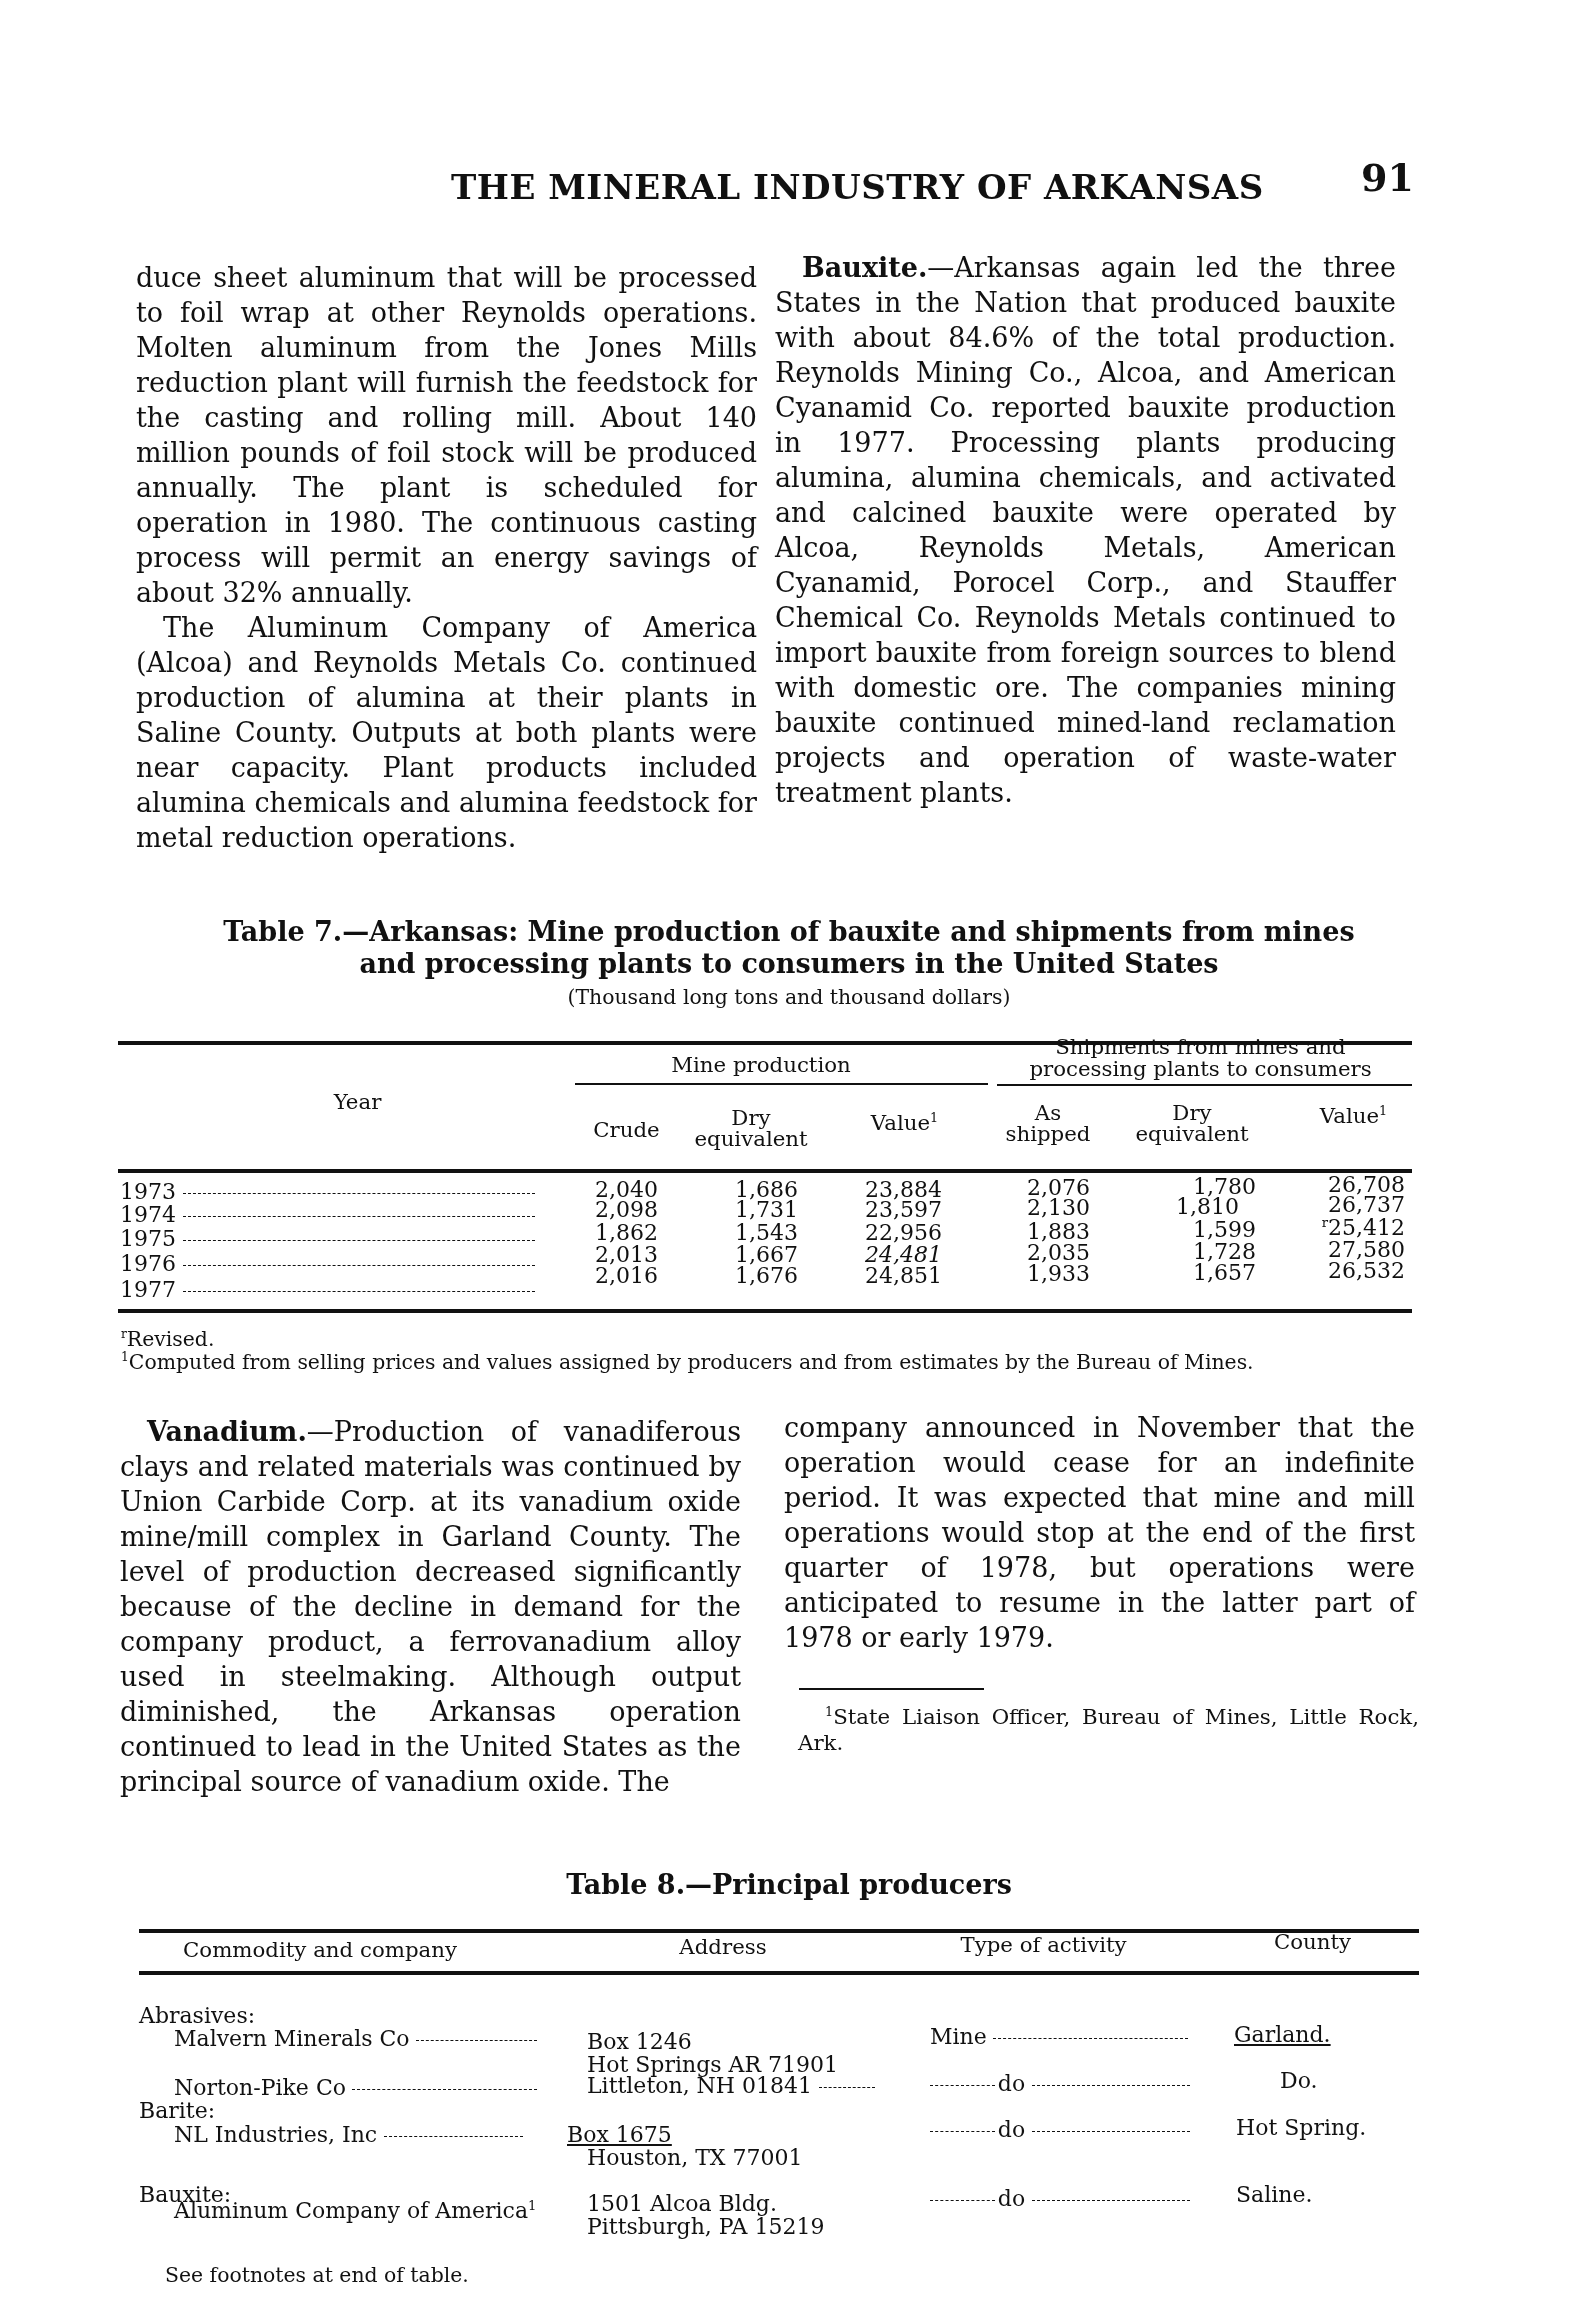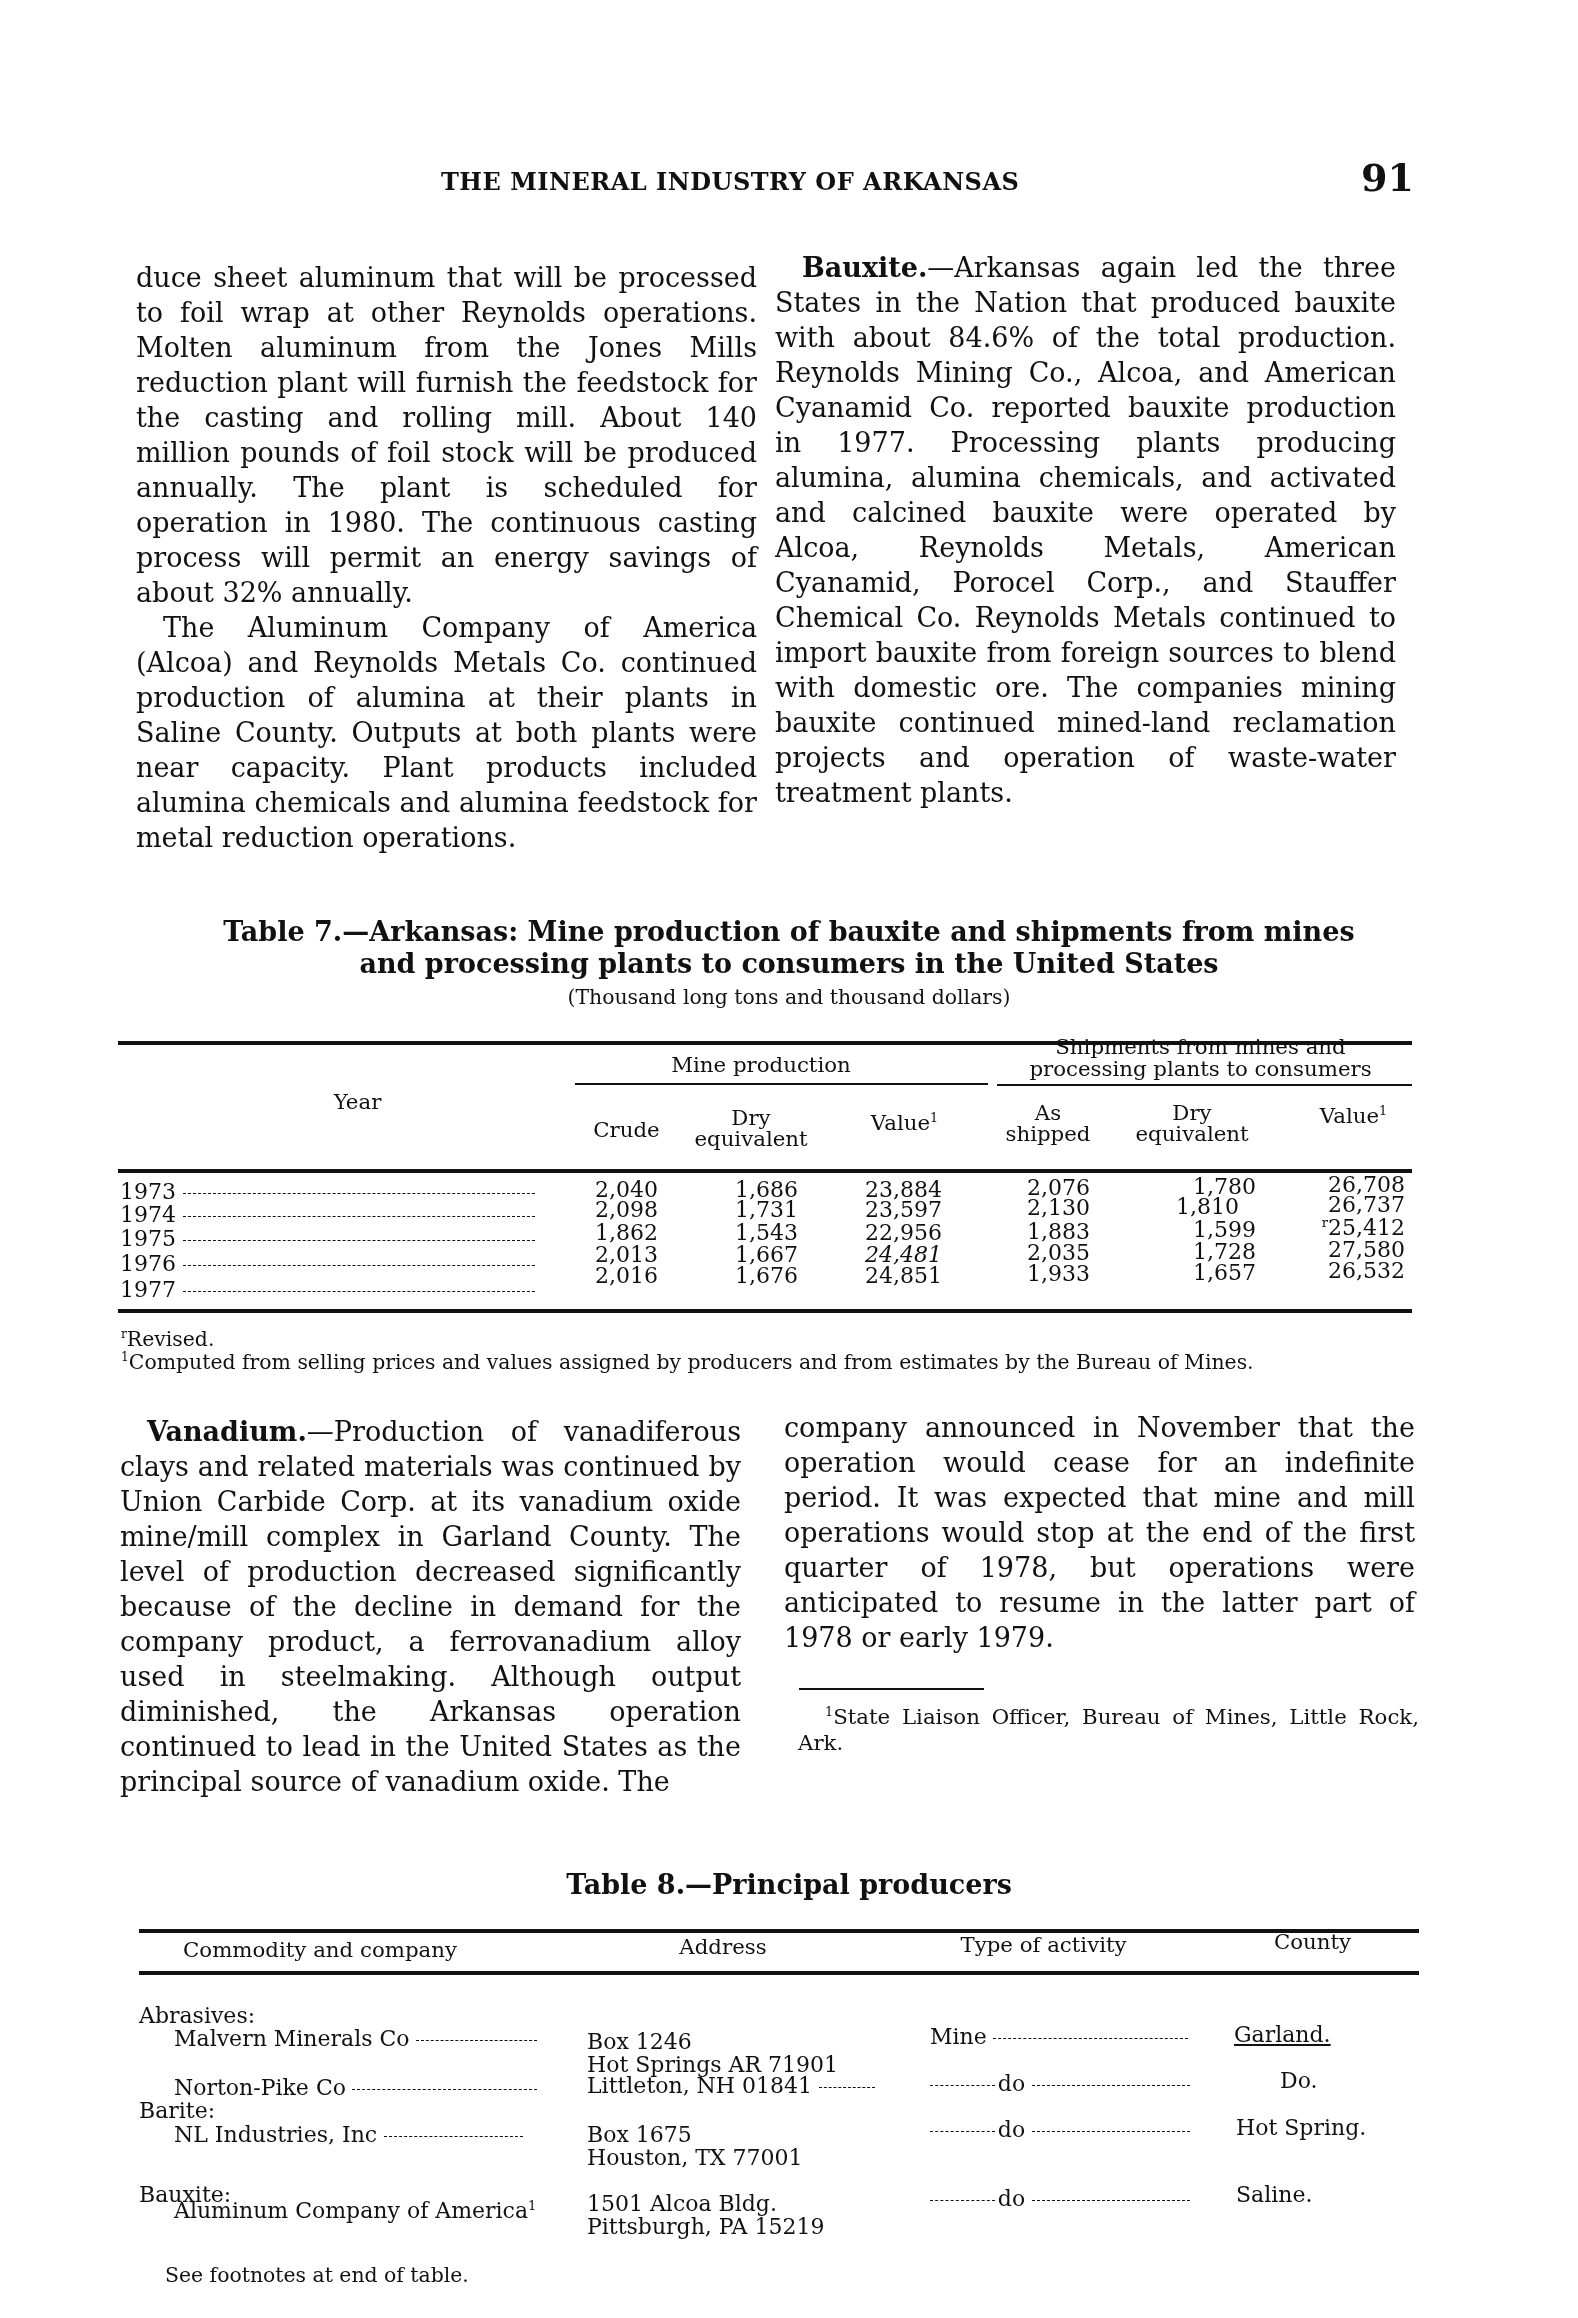--- a/index.html
+++ b/index.html
@@ -1,19 +1,19 @@
 <!DOCTYPE html>
 <html style="font-size:7.4px"><head>
 <meta charset="utf-8">
 <style>
   html, body { margin: 0; padding: 0; background: #ffffff; }
   body { width: 1578px; height: 2516px; position: relative; overflow: hidden;
          font-family: "DejaVu Serif", "Liberation Serif", serif; color: #111; }
   .abs { position: absolute; }
-  .running-head { top: 167px; left: 441px; font-size: 24px; font-weight: bold; letter-spacing: 0.5px; }
+  .running-head { top: 167px; left: 451px; font-size: 34px; font-weight: bold; letter-spacing: 0.5px; }
   .page-num { top: 155px; left: 1361px; font-size: 38px; font-weight: bold; }
   .col { position: absolute; width: 621px; font-size: 27px; line-height: 35px; text-align: justify; }
   .col p { margin: 0; }
   .indent { text-indent: 27px; }
   .run-in { font-weight: bold; }
   .col-left-top { left: 136px; top: 260px; }
   .col-right-top { left: 775px; top: 250px; }
   .col-left-bot { left: 120px; top: 1414px; }
   .col-right-bot { left: 784px; top: 1410px; width: 631px; }
   .tbl-title { left: 0; width: 1578px; text-align: center; font-size: 27px; font-weight: bold; line-height: 32px; }
@@ -147,21 +147,21 @@
 <div>
   <div class="t8" style="left:174px; top:2075px;"><span>Norton-Pike Co</span><span class="leader" style="width:185px;"></span></div>
   <div class="t8" style="left:587px; top:2073px;"><span>Littleton, NH 01841</span><span class="leader" style="width:56px;"></span></div>
   <div class="t8" style="left:930px; top:2071px;"><span class="leader" style="width:65px; margin-left:0; margin-right:2.8px;"></span><span>do</span><span class="leader" style="width:158px;"></span></div>
   <div class="t8" style="left:1280px; top:2068px;">Do.</div>
 </div>
 
 <div class="t8" style="left:139px; top:2098px;">Barite:</div>
 <div>
   <div class="t8" style="left:174px; top:2122px;"><span>NL Industries, Inc</span><span class="leader" style="width:139px;"></span></div>
-  <div class="t8" style="left:587px; top:2122px;">Box 1675</div>
+  <div class="t8" style="left:567px; top:2122px;text-decoration:underline;">Box 1675</div>
   <div class="t8" style="left:587px; top:2145px;">Houston, TX 77001</div>
   <div class="t8" style="left:930px; top:2117px;"><span class="leader" style="width:65px; margin-left:0; margin-right:2.8px;"></span><span>do</span><span class="leader" style="width:158px;"></span></div>
   <div class="t8" style="left:1236px; top:2115px;">Hot Spring.</div>
 </div>
 
 <div class="t8" style="left:139px; top:2182px;">Bauxite:</div>
 <div>
   <div class="t8" style="left:174px; top:2198px;"><span>Aluminum Company of America</span><sup>1</sup></div>
   <div class="t8" style="left:587px; top:2191px;">1501 Alcoa Bldg.</div>
   <div class="t8" style="left:587px; top:2214px;">Pittsburgh, PA 15219</div>

